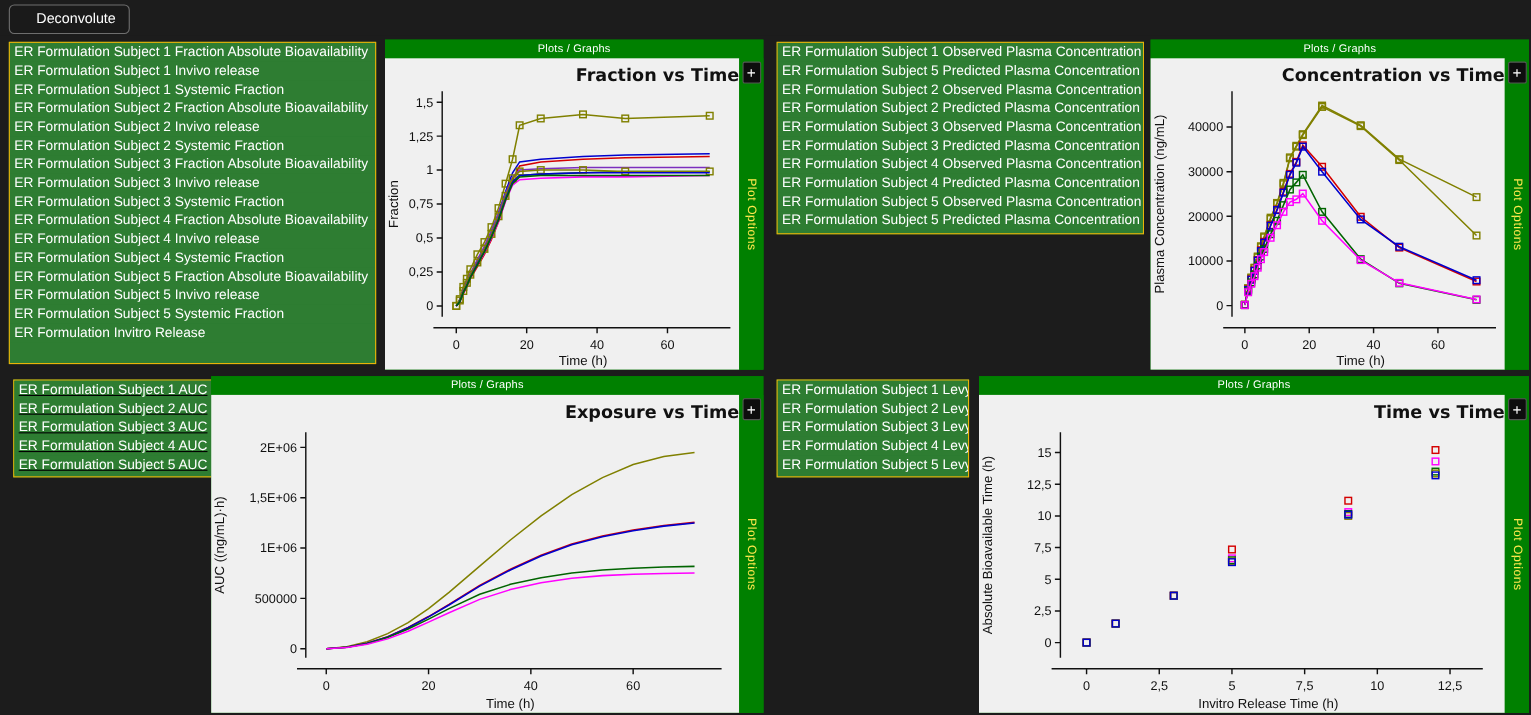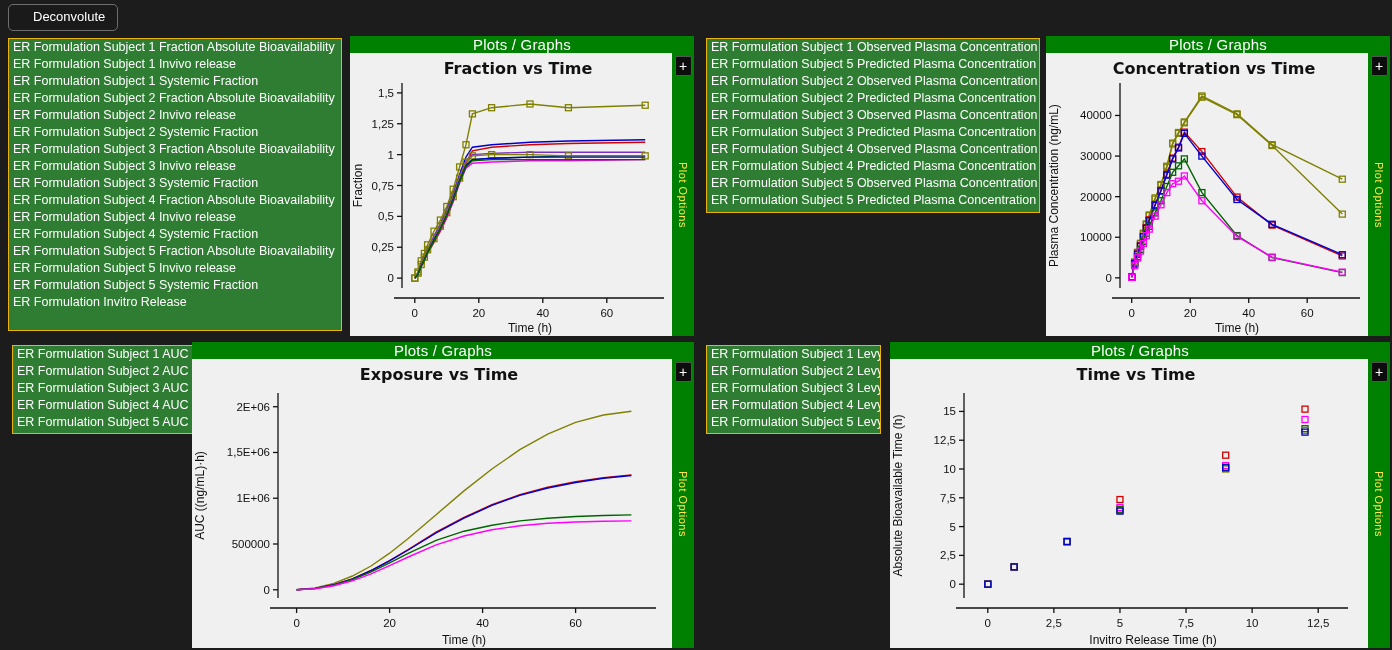--- a/index.html
+++ b/index.html
@@ -39,21 +39,21 @@
     overflow: hidden;
     background: #2e7d32;
     cursor: pointer;
   }
 
   
   .plotpanel { position: absolute; background: #008000; display: flex; flex-direction: column; }
   .plot-title-bar {
     height: 17px; line-height: 17px;
     color: #ffffff; background: #008000;
-    text-align: center; font-size: 15px;
+    text-align: center; font-size: 10px;
     letter-spacing: .2px;
   }
   .plot-body { flex: 1; display: flex; background: #008000; position: relative; }
   .plot-canvas { flex: 1; background: #f0f0f0; position: relative; overflow: hidden; }
   .plot-side {
     width: 22px; background: #008000; position: relative;
     display: flex; flex-direction: column; align-items: center;
   }
   .plus-btn {
     width: 17px; height: 20px; margin-top: 3px;
@@ -68,21 +68,21 @@
     writing-mode: vertical-rl;
     letter-spacing: .5px;
     pointer-events: none;
   }
   .plot-options-hit {
     position: absolute; left: 0; top: 26px; right: 0; bottom: 0; cursor: pointer;
   }
 
   .chart-title {
     position: absolute; left: 14px; right: 0; top: 6px;
-    text-align: center;
+    text-align: right;
     font-family: "DejaVu Sans", sans-serif;
     font-weight: bold; font-size: 16px; color: #111;
   }
   .chart-svg { position: absolute; left: 0; top: 0; }
 
   text { font-family: "Liberation Sans", sans-serif; fill: #111; }
   .tick-lbl { font-size: 11.5px; }
   .axis-lbl { font-size: 12px; }
 </style>
 </head>
@@ -348,21 +348,21 @@
           </svg>
       </div>
       <div class="plot-side">
         <div class="plus-btn">+</div>
         <div class="plot-options-hit"></div>
         <div class="plot-options-label">Plot Options</div>
       </div>
     </div>
   </div>
 
-  <div class="listbox" id="list-exposure" style="left:12px; top:345px; width:196px; height:89px;">
+  <div class="listbox" id="list-exposure" style="left:12px; top:345px; width:196px; height:89px;text-decoration:underline;">
       <div class="list-item">ER Formulation Subject 1 AUC</div>
       <div class="list-item">ER Formulation Subject 2 AUC</div>
       <div class="list-item">ER Formulation Subject 3 AUC</div>
       <div class="list-item">ER Formulation Subject 4 AUC</div>
       <div class="list-item">ER Formulation Subject 5 AUC</div>
     </div>
 
   <div class="plotpanel" style="left:192px; top:342px; width:502px; height:306px;">
     <div class="plot-title-bar">Plots / Graphs</div>
     <div class="plot-body">

